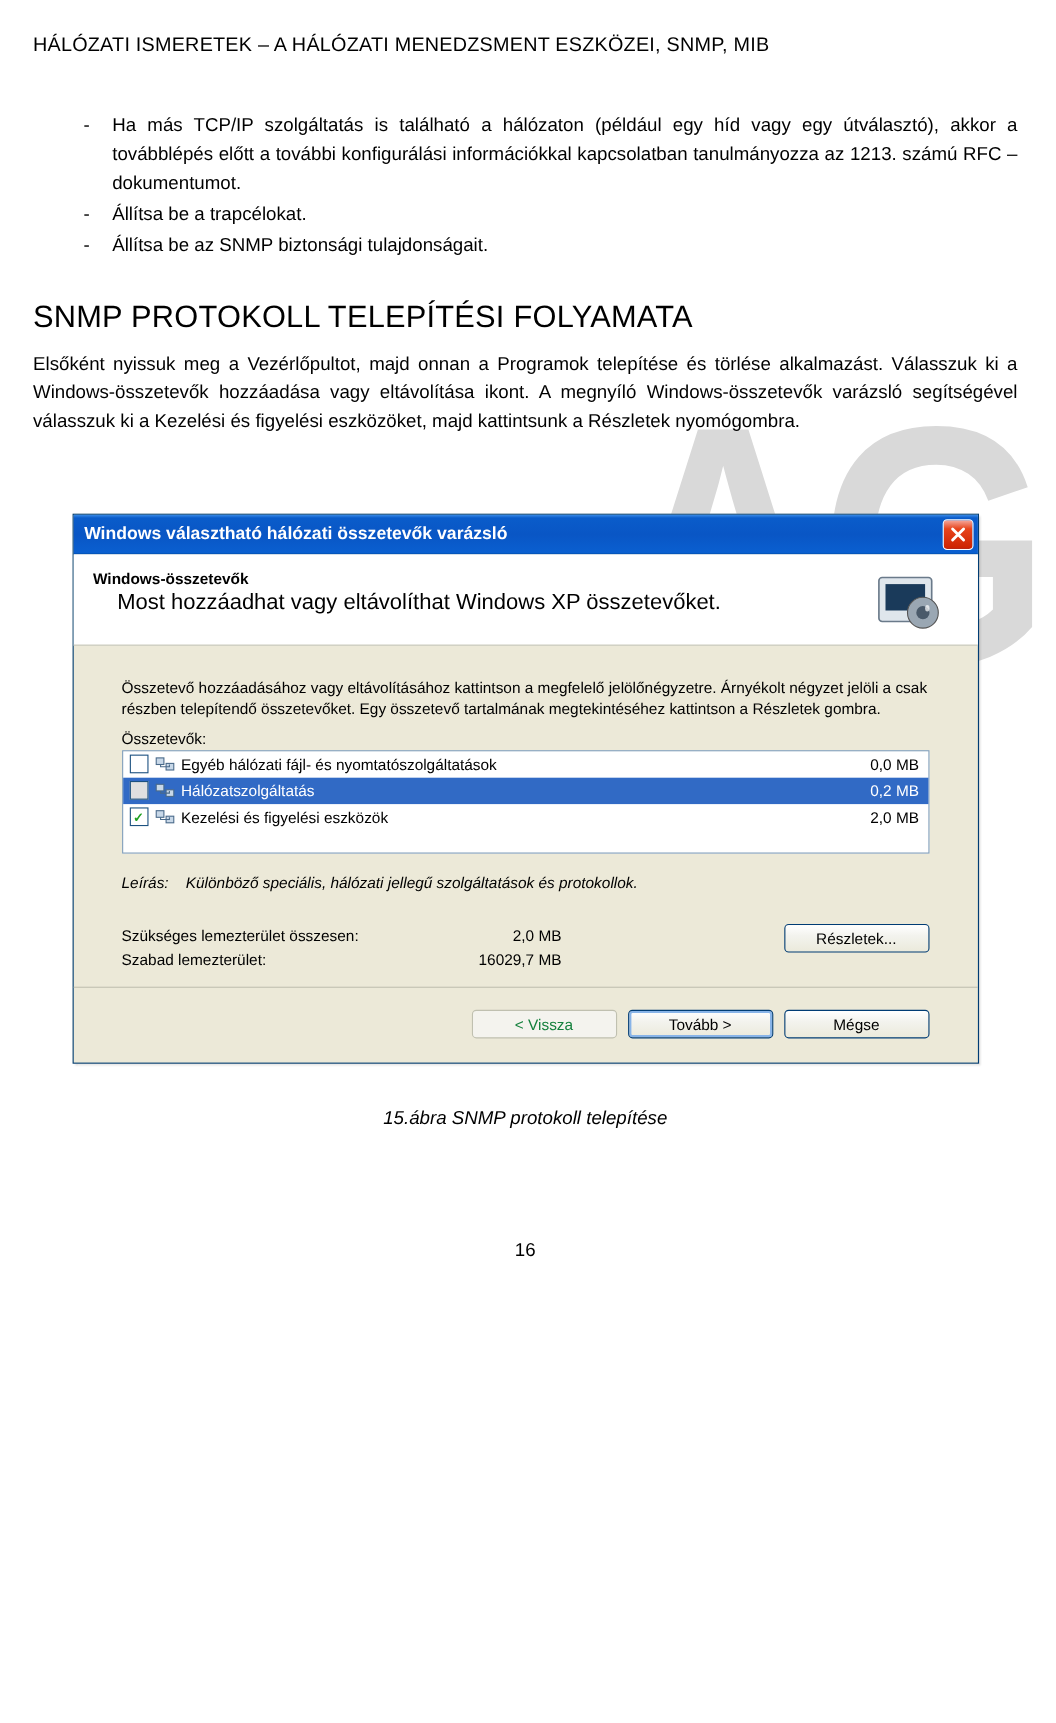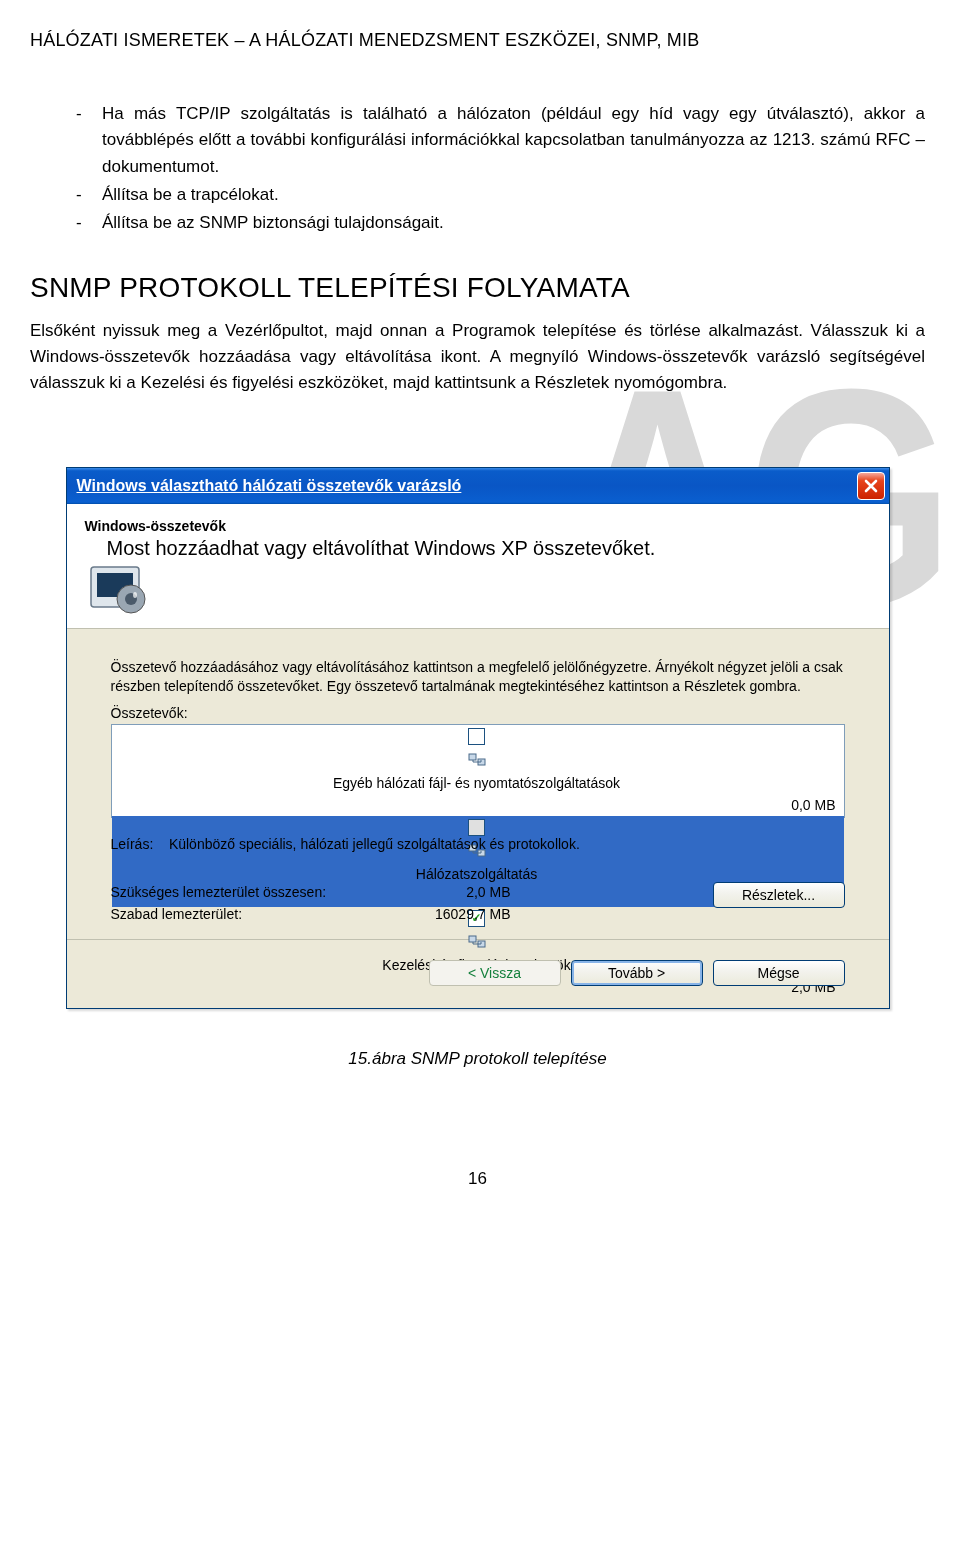--- a/index.html
+++ b/index.html
@@ -82,42 +82,40 @@
   .titlebar {
     display: flex;
     align-items: center;
     justify-content: space-between;
     background: linear-gradient(to bottom, #3a8be8 0%, #0a5cca 8%, #0956c5 50%, #0a5fd0 95%, #004da8 100%);
     color: #fff;
     height: 36px;
     padding: 0 4px 0 10px;
     font-weight: bold;
     font-size: 16px;
-    text-decoration: underline;
   }
   .close-btn {
     width: 26px;
     height: 26px;
     background: linear-gradient(to bottom, #f5a89c 0%, #e7441c 30%, #cc2200 100%);
     border: 1px solid #fff;
     border-radius: 4px;
     display: flex;
     align-items: center;
     justify-content: center;
     cursor: pointer;
   }
   .close-btn svg { display:block; }
   .banner {
     background: #fff;
     padding: 14px 32px 10px 18px;
     border-bottom: 1px solid #c0c0b0;
     display: flex;
     justify-content: space-between;
     align-items: flex-start;
-    flex-direction: column;
   }
   .banner-left { flex:1; }
   .banner-title {
     font-weight: bold;
     font-size: 14px;
     margin-bottom: 3px;
   }
   .banner-sub {
     font-size: 20px;
     margin-left: 22px;
@@ -148,25 +146,24 @@
     border: 1px solid #7f9db9;
     height: 92px;
   }
   .list-row {
     display: flex;
     align-items: center;
     padding: 3px 8px 3px 6px;
     font-size: 14px;
     gap: 6px;
     cursor: pointer;
-    flex-direction: column;
   }
   .list-row.selected {
     background: #316ac5;
-    color: #000000;
+    color: #ffffff;
   }
   .chk {
     width: 15px;
     height: 15px;
     border: 1px solid #1c5180;
     background: #fff;
     flex-shrink: 0;
     display: flex;
     align-items: center;
     justify-content: center;
@@ -181,20 +178,21 @@
     flex-shrink: 0;
   }
   .comp-icon svg { display:block; }
   .row-size {
     margin-left: auto;
     font-size: 14px;
   }
   .desc-block {
     margin-top: 18px;
     font-size: 14px;
+    font-style: italic;
   }
   .space-row {
     display: flex;
     align-items: flex-start;
     margin-top: 30px;
   }
   .space-labels { width: 270px; font-size: 14px; line-height: 1.55; }
   .space-values { width: 130px; text-align: right; font-size: 14px; line-height: 1.55; }
   .space-btn { margin-left: auto; }
   .xp-button {

